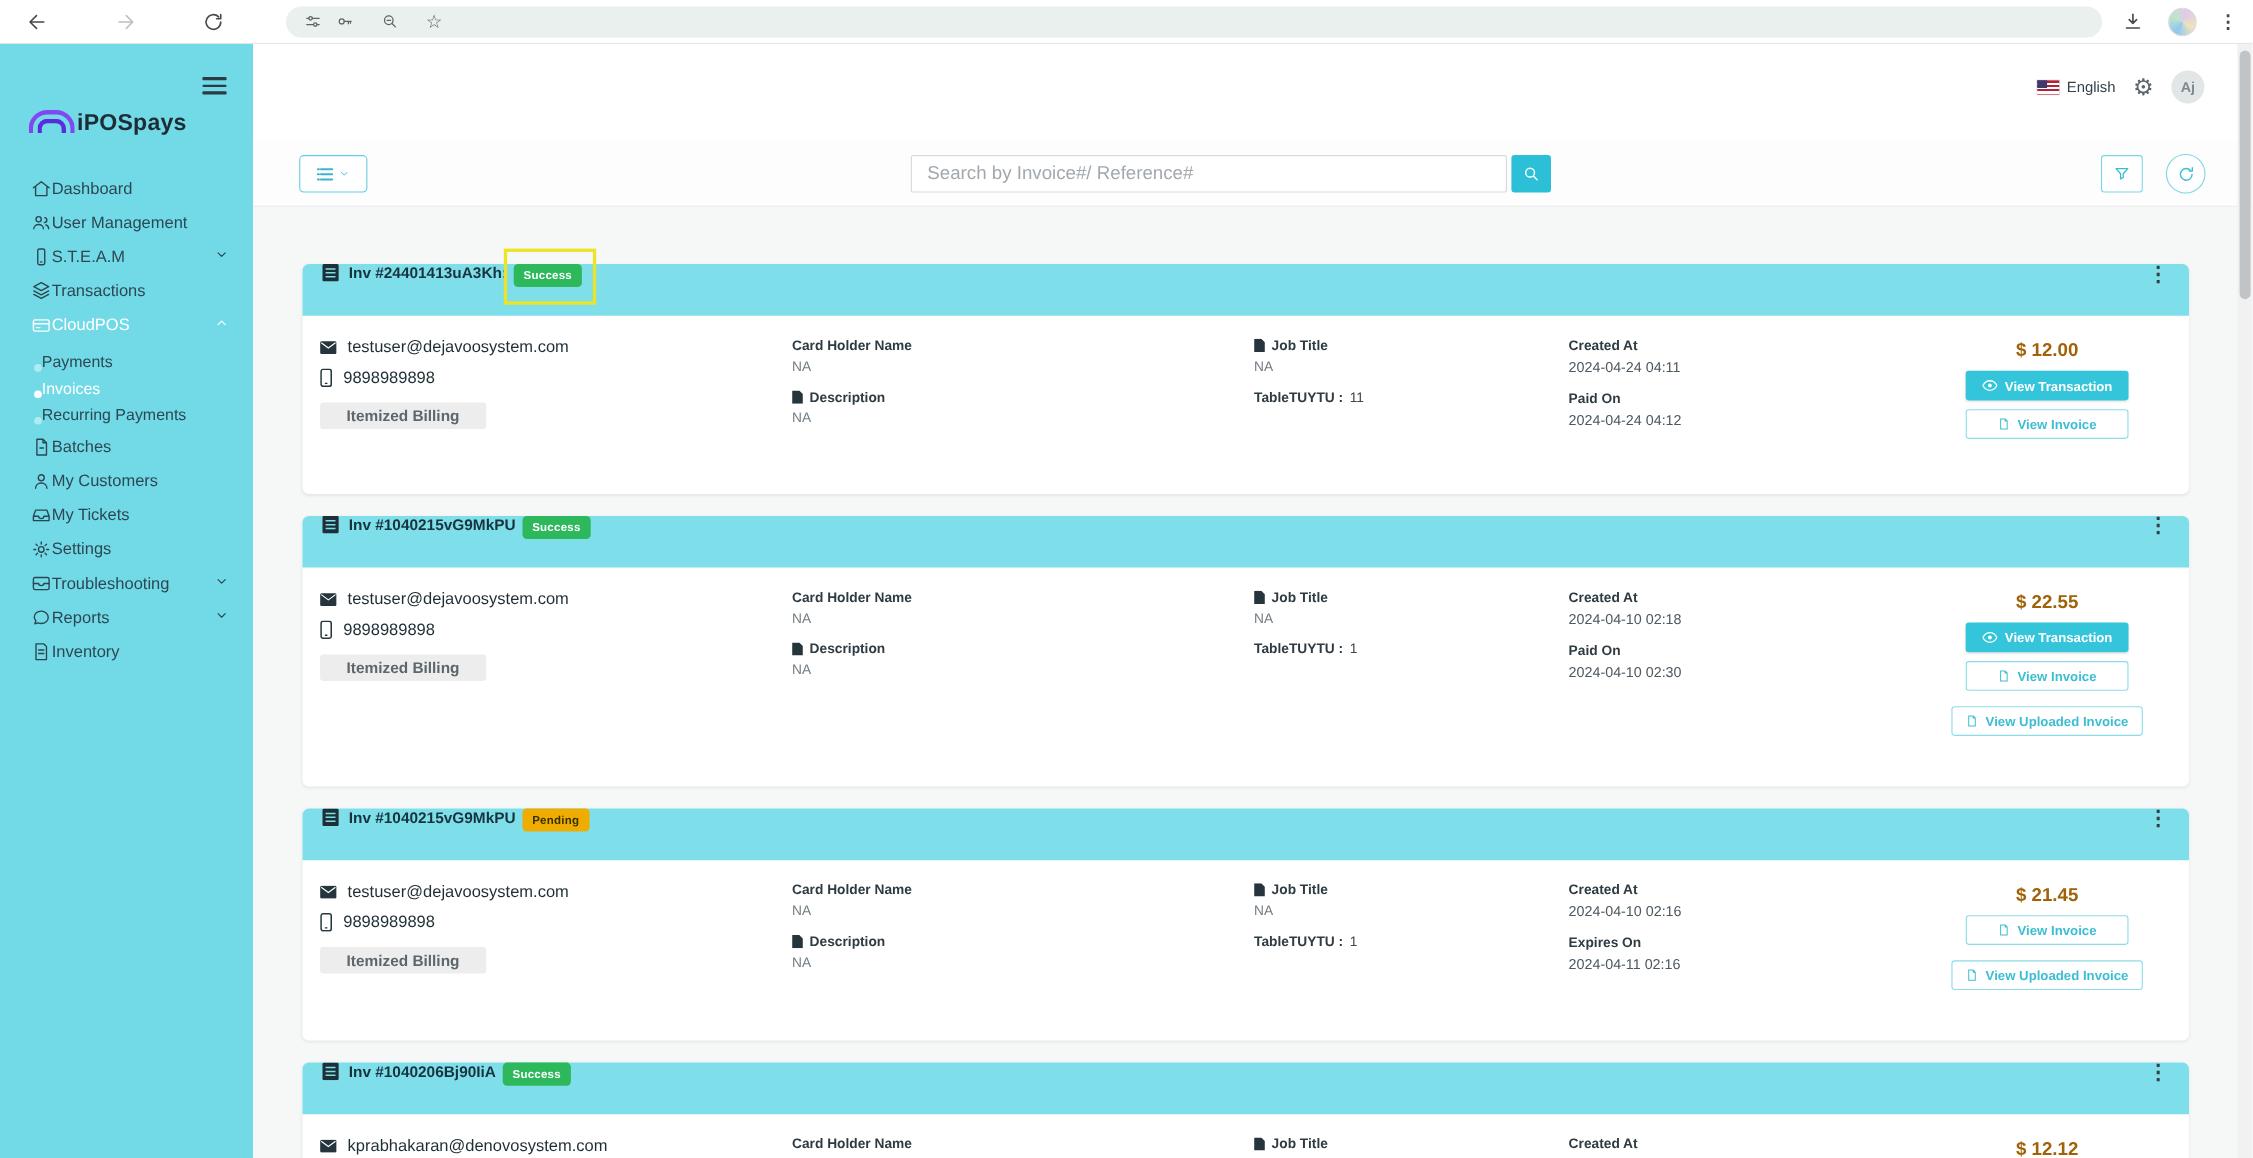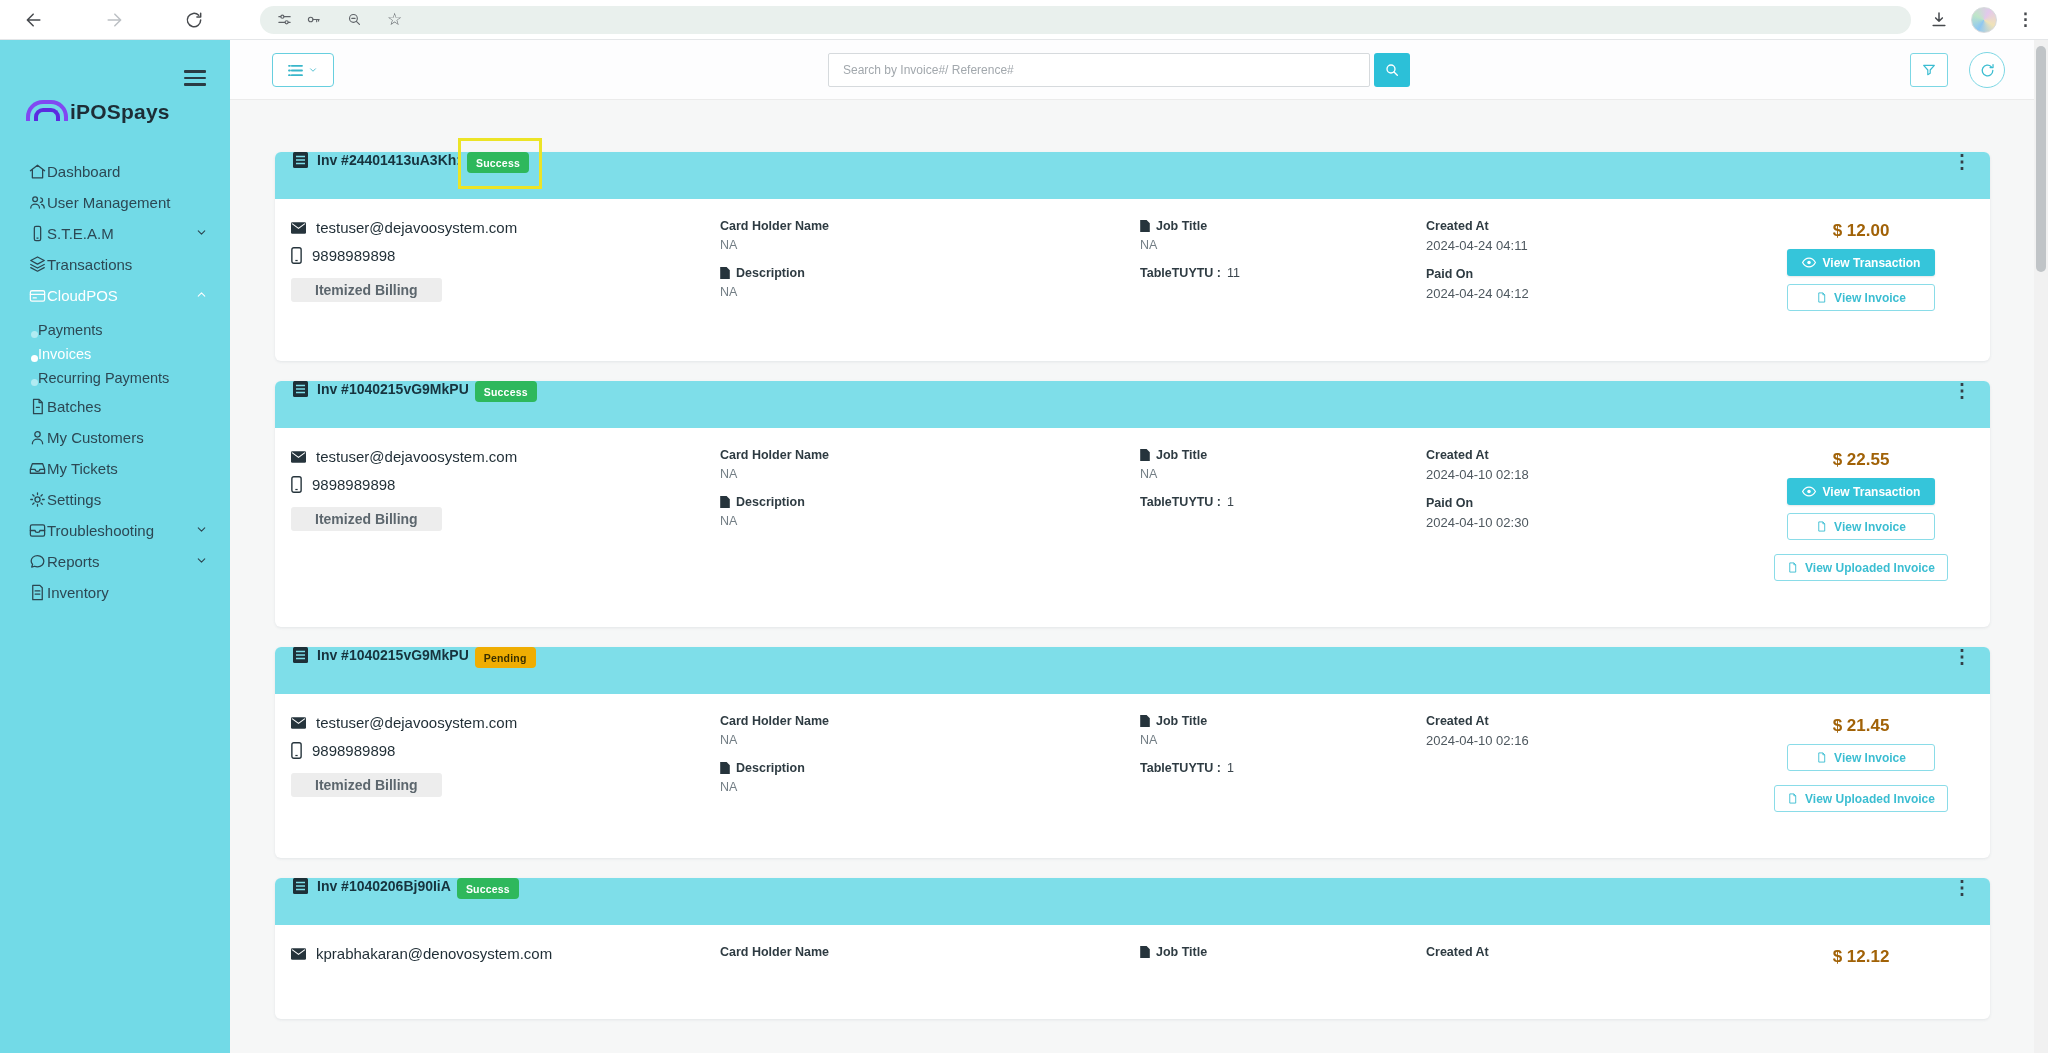--- a/index.html
+++ b/index.html
@@ -55,21 +55,21 @@
   .flag:after{content:"";position:absolute;left:0;top:0;width:9px;height:7px;background:#3c3b6e}
   .lang-label{font-size:13.5px;color:#33424c}
   .gear-glyph{font-size:21px;color:#5a666d;line-height:1;cursor:pointer}
   .user-avatar{width:30px;height:30px;border-radius:50%;background:#e2e6e7;color:#7c8a92;font-size:13px;font-weight:700;display:flex;align-items:center;justify-content:center;cursor:pointer}
 
   
   .toolbar{height:60px;flex:none;position:relative;background:#fdfdfe;border-bottom:1px solid #ebebeb}
   .view-btn{position:absolute;left:42px;top:13px;width:62px;height:34px;background:#fff;border:1.5px solid #67cfdf;border-radius:4px;display:flex;align-items:center;justify-content:center;gap:5px;cursor:pointer}
   .view-btn svg{fill:none;stroke:#38b6ca;stroke-width:2;stroke-linecap:round}
   .search-wrap{position:absolute;left:598px;top:13px;display:flex;gap:4px}
-  .search-input{width:542px;height:34px;border:1px solid #d6dadd;border-radius:2px;padding:0 14px;font-size:12px;color:#333;font-family:inherit;outline:none;background:#fff}
+  .search-input{width:542px;height:34px;border:1px solid #d6dadd;border-radius:2px;padding:0 14px;font-size:17px;color:#333;font-family:inherit;outline:none;background:#fff}
   .search-input::placeholder{color:#a2a8ad}
   .search-btn{width:36px;height:34px;background:#2cc0d8;border:none;border-radius:3px;display:flex;align-items:center;justify-content:center;cursor:pointer}
   .search-btn svg{width:16px;height:16px;fill:none;stroke:#fff;stroke-width:2;stroke-linecap:round}
   .filter-btn{position:absolute;right:100px;top:13px;width:38px;height:34px;background:#fff;border:1.5px solid #7cd7e4;border-radius:3px;display:flex;align-items:center;justify-content:center;cursor:pointer}
   .filter-btn svg{width:16px;height:16px;fill:none;stroke:#3bbdd1;stroke-width:1.8;stroke-linejoin:round}
   .refresh-btn{position:absolute;right:43px;top:12px;width:36px;height:36px;background:#fff;border:1.5px solid #7cd7e4;border-radius:50%;display:flex;align-items:center;justify-content:center;cursor:pointer}
   .refresh-btn svg{width:17px;height:17px;fill:none;stroke:#3bbdd1;stroke-width:1.8;stroke-linecap:round;stroke-linejoin:round}
 
   
   .content{flex:1;background:#f6f7f7;padding:52px 0 0 45px;overflow:hidden}
@@ -273,20 +273,30 @@
         <div class="nav-item">
           <svg class="si" viewBox="0 0 24 24">
               <path d="M6 3h9l3 3v15H6V3zM9 10h6M9 14h6"></path>
             </svg>
           <span>Inventory</span>
         </div>
       </nav>
     </aside>
 
     <div class="main">
+      <div class="main-header">
+        <div class="hdr-right">
+          <span class="lang">
+            <span class="flag"></span>
+            <span class="lang-label">English</span>
+          </span>
+          <span class="gear-glyph">⚙</span>
+          <span class="user-avatar">Aj</span>
+        </div>
+      </div>
 
       <div class="toolbar">
         <button class="view-btn">
           <svg width="15" height="13" viewBox="0 0 16 14">
               <path d="M1 2h1M4 2h11M1 7h1M4 7h11M1 12h1M4 12h11"></path>
             </svg>
           <svg width="10" height="10" viewBox="0 0 24 24">
               <path d="M6 9l6 6 6-6"></path>
             </svg>
         </button>
@@ -569,20 +579,24 @@
                     <span>TableTUYTU :</span>
                     <span class="tval">1</span>
                   </div>
                 </div>
             </div>
             <div>
               <div class="field">
                   <div class="flabel">Created At</div>
                   <div class="fdate">2024-04-10 02:16</div>
                 </div>
+              <div class="field">
+                  <div class="flabel">Expires On</div>
+                  <div class="fdate">2024-04-11 02:16</div>
+                </div>
             </div>
             <div class="col-actions">
               <div class="amount">$ 21.45</div>
               <button class="btn outline">
                 <svg width="11" height="13" viewBox="0 0 24 24">
                     <path d="M6 2h9l4 4v16H6V2zM15 2v4h4" fill="none" stroke="#3cbed2" stroke-width="2"></path>
                   </svg>
                 <span>View Invoice</span>
               </button>
               <button class="btn outline wide">

